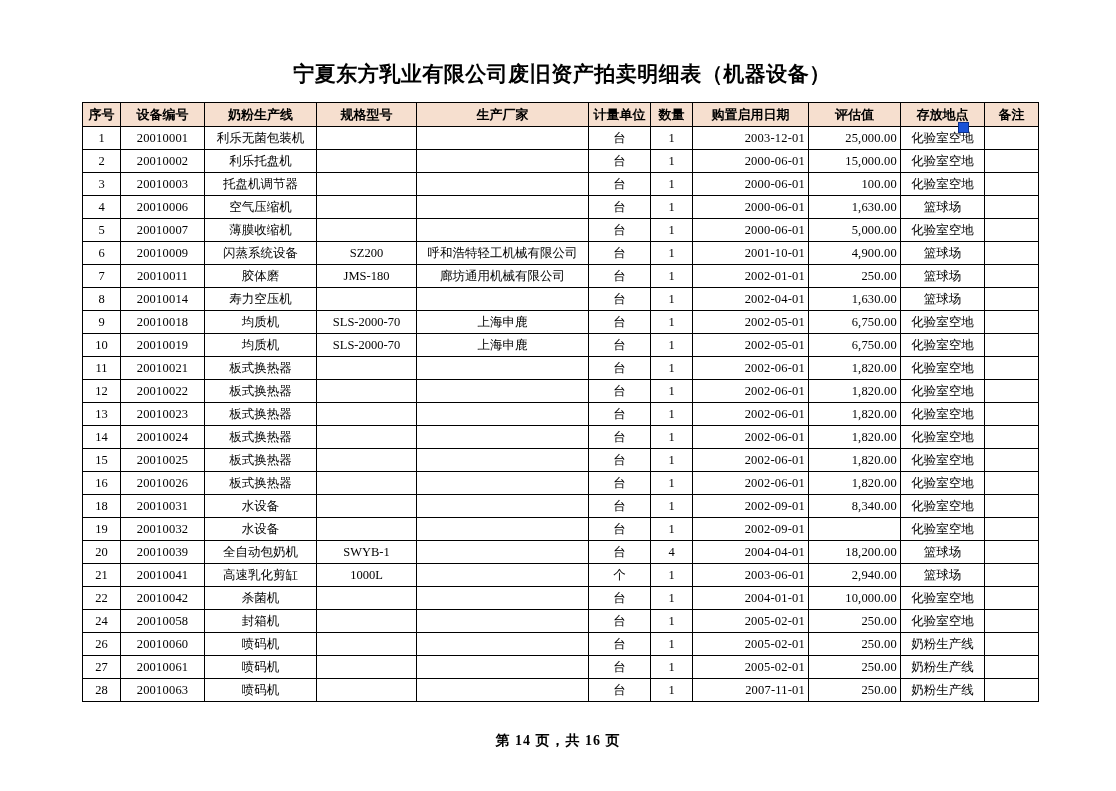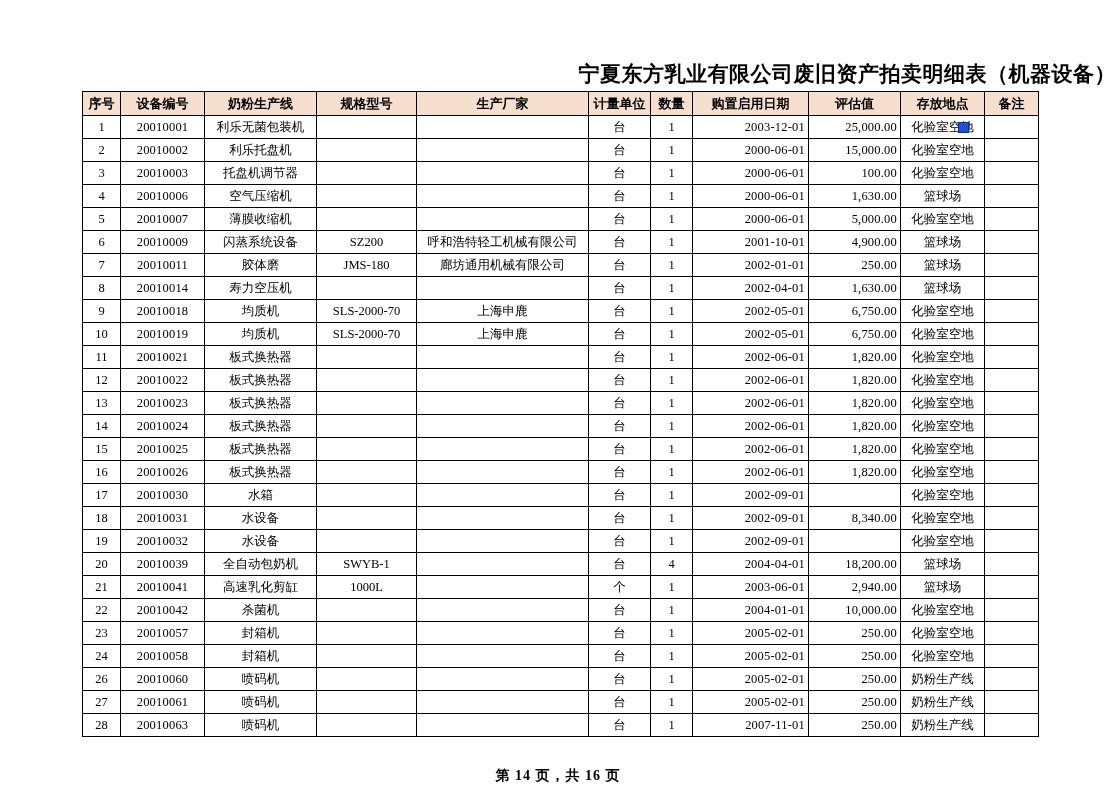--- a/index.html
+++ b/index.html
@@ -14,27 +14,27 @@
     color: #000000;
     overflow: hidden;
   }
   .page {
     position: relative;
     width: 1116px;
     height: 791px;
     box-sizing: border-box;
   }
   .doc-title {
-    text-align: right;
+    text-align: center;
     font-family: "Liberation Serif", "DejaVu Serif", serif;
     font-weight: bold;
     font-size: 21px;
     letter-spacing: 0.5px;
     padding-top: 60px;
-    padding-bottom: 3px;
+    padding-bottom: 14px;
     margin-left: 8px;
   }
   .table-wrap {
     padding: 0 114px 0 82px;
   }
   table.sheet {
     border-collapse: collapse;
     width: 956px;
     table-layout: fixed;
   }
@@ -336,33 +336,20 @@
             <td class="c-model"></td>
             <td class="c-maker"></td>
             <td class="c-unit">台</td>
             <td class="c-qty">1</td>
             <td class="c-date">2002-06-01</td>
             <td class="c-value">1,820.00</td>
             <td class="c-place">化验室空地</td>
             <td class="c-remark"></td>
           </tr>
           <tr>
-            <td class="c-num">17</td>
-            <td class="c-code">20010030</td>
-            <td class="c-name">水箱</td>
-            <td class="c-model"></td>
-            <td class="c-maker"></td>
-            <td class="c-unit">台</td>
-            <td class="c-qty">1</td>
-            <td class="c-date">2002-09-01</td>
-            <td class="c-value"></td>
-            <td class="c-place">化验室空地</td>
-            <td class="c-remark"></td>
-          </tr>
-          <tr>
             <td class="c-num">18</td>
             <td class="c-code">20010031</td>
             <td class="c-name">水设备</td>
             <td class="c-model"></td>
             <td class="c-maker"></td>
             <td class="c-unit">台</td>
             <td class="c-qty">1</td>
             <td class="c-date">2002-09-01</td>
             <td class="c-value">8,340.00</td>
             <td class="c-place">化验室空地</td>
@@ -414,33 +401,20 @@
             <td class="c-model"></td>
             <td class="c-maker"></td>
             <td class="c-unit">台</td>
             <td class="c-qty">1</td>
             <td class="c-date">2004-01-01</td>
             <td class="c-value">10,000.00</td>
             <td class="c-place">化验室空地</td>
             <td class="c-remark"></td>
           </tr>
           <tr>
-            <td class="c-num">23</td>
-            <td class="c-code">20010057</td>
-            <td class="c-name">封箱机</td>
-            <td class="c-model"></td>
-            <td class="c-maker"></td>
-            <td class="c-unit">台</td>
-            <td class="c-qty">1</td>
-            <td class="c-date">2005-02-01</td>
-            <td class="c-value">250.00</td>
-            <td class="c-place">化验室空地</td>
-            <td class="c-remark"></td>
-          </tr>
-          <tr>
             <td class="c-num">24</td>
             <td class="c-code">20010058</td>
             <td class="c-name">封箱机</td>
             <td class="c-model"></td>
             <td class="c-maker"></td>
             <td class="c-unit">台</td>
             <td class="c-qty">1</td>
             <td class="c-date">2005-02-01</td>
             <td class="c-value">250.00</td>
             <td class="c-place">化验室空地</td>

